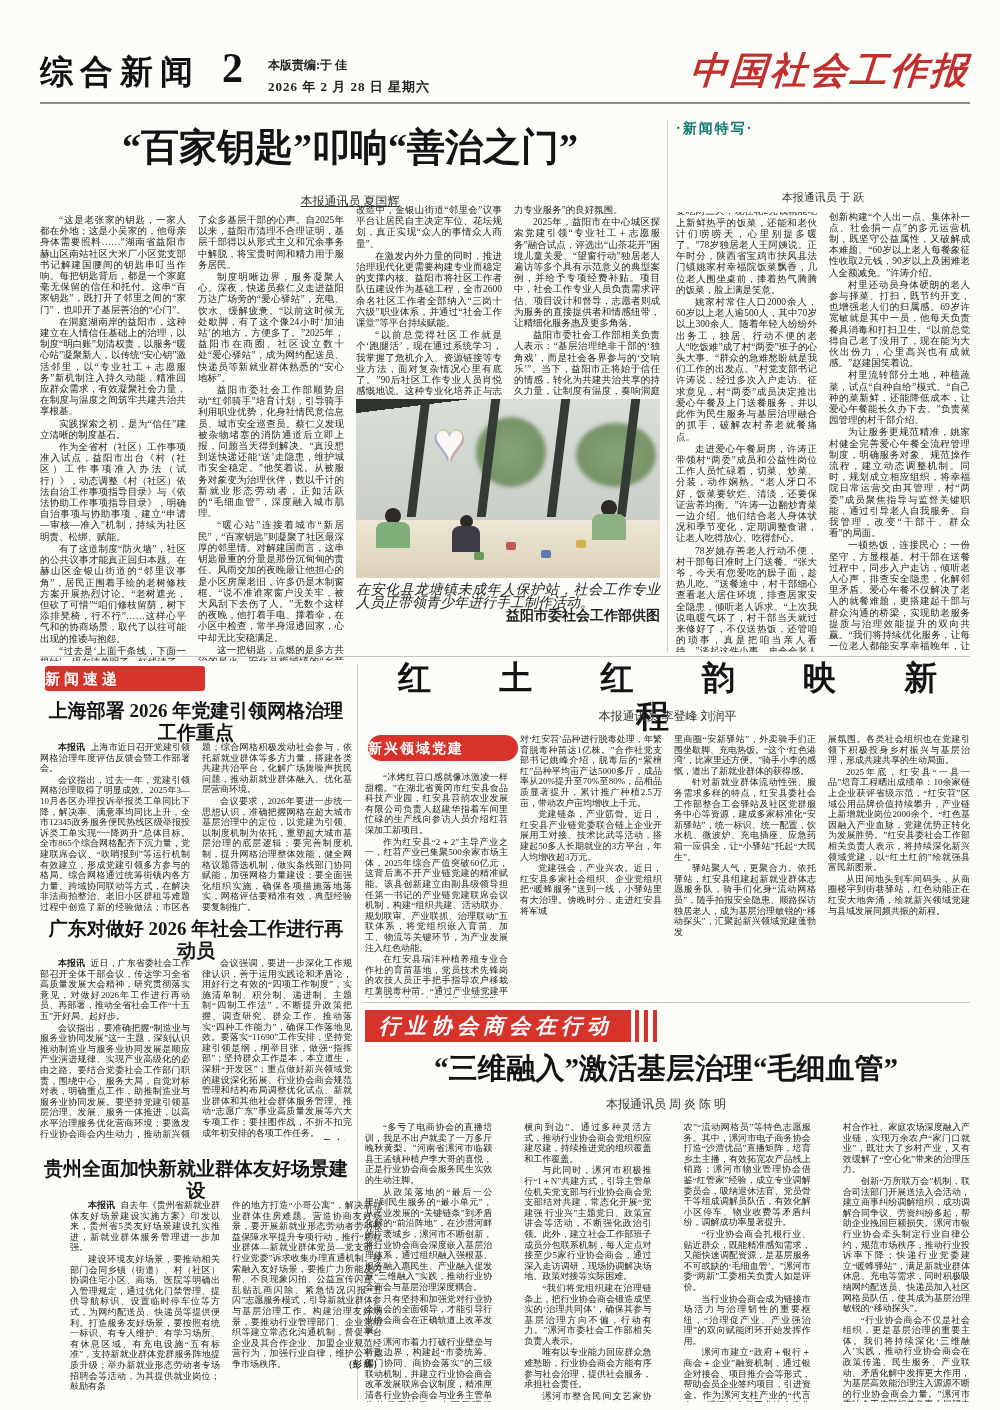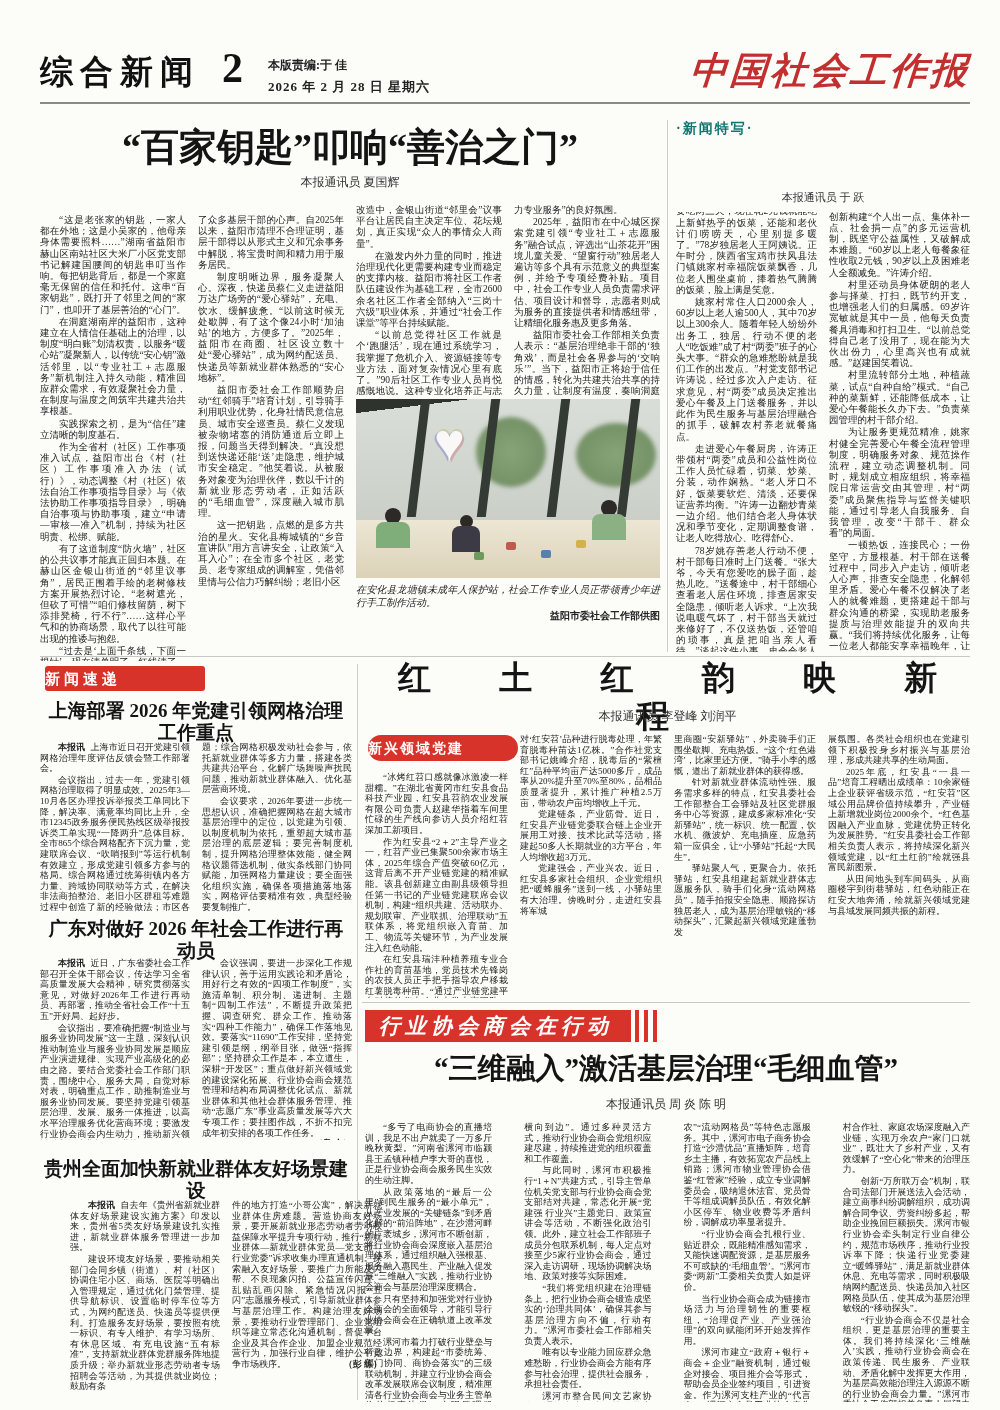--- a/index.html
+++ b/index.html
@@ -47,51 +47,52 @@
   .mullion{position:absolute;top:0;width:9px;height:118px;background:#343a34;transform:skewX(-7deg);}
   .tree{position:absolute;border-radius:50%;filter:blur(2px);background:radial-gradient(#87a478,#6d8a60);}
   .heart-wall{position:absolute;left:78px;top:14px;font-size:52px;color:rgba(255,255,255,.9);
       text-shadow:2px 2px 0 #caa,-2px 1px 0 #aac,1px -2px 0 #cca;}
   .table{position:absolute;left:-10px;bottom:-8px;width:330px;height:66px;border-radius:10px 10px 0 0;
          background:linear-gradient(#ece6d4,#d9cfb4);}
   .craft{position:absolute;width:10px;height:8px;border-radius:2px;}
   .person{position:absolute;}
   .person .head{width:16px;height:16px;border-radius:50%;background:#2c2926;margin:0 auto;}
   .person .torso{width:34px;height:26px;border-radius:8px 8px 0 0;margin-top:-2px;}
-  .caption{position:absolute;left:356px;top:583px;width:304px;font-size:10px;line-height:13px;
+  .caption{position:absolute;left:356px;top:583px;width:304px;font-size:14px;line-height:13px;
            font-style:italic;color:#222;text-align:justify;}
   .caption .credit{display:block;text-align:right;font-weight:bold;font-style:normal;}
 </style>
 </head>
 <body>
 
 <div class="page">
 
   <div class="sec-title">综合新闻</div>
   <div class="page-num">2</div>
   <div class="ed-line1">本版责编:于  佳</div>
   <div class="ed-line2">2026 年 2 月 28 日  星期六</div>
   <div class="masthead">中国社会工作报</div>
   <div class="header-rule"></div>
 
   <div class="headline" style="left:40px;top:126px;width:620px;font-size:38px;">“百家钥匙”叩响“善治之门”</div>
-  <div class="byline" style="left:40px;top:174px;width:620px;">本报通讯员  夏国辉</div>
+  <div class="byline" style="left:40px;top:193px;width:620px;text-decoration:underline;">本报通讯员  夏国辉</div>
   <div class="cols body-m" style="left:40px;top:215px;width:304px;height:446px;">
       <div class="tcol">
         <p>“这是老张家的钥匙，一家人都在外地；这是小吴家的，他母亲身体需要照料……”湖南省益阳市赫山区南站社区大米厂小区党支部书记解建国腰间的钥匙串叮当作响。每把钥匙背后，都是一个家庭毫无保留的信任和托付。这串“百家钥匙”，既打开了邻里之间的“家门”，也叩开了基层善治的“心门”。</p>
         <p>在洞庭湖南岸的益阳市，这种建立在人情信任基础上的治理，以制度“明白账”划清权责，以服务“暖心站”凝聚新人，以传统“安心钥”激活邻里，以“专业社工＋志愿服务”新机制注入持久动能，精准回应群众需求，有效凝聚社会力量，在制度与温度之间筑牢共建共治共享根基。</p>
         <p>实践探索之初，是为“信任”建立清晰的制度基石。</p>
         <p>作为全省村（社区）工作事项准入试点，益阳市出台《村（社区）工作事项准入办法（试行）》，动态调整《村（社区）依法自治工作事项指导目录》与《依法协助工作事项指导目录》，明确自治事项与协助事项，建立“申请—审核—准入”机制，持续为社区明责、松绑、赋能。</p>
         <p>有了这道制度“防火墙”，社区的公共议事才能真正回归本题。在赫山区金银山街道的“邻里议事角”，居民正围着手绘的老树修枝方案开展热烈讨论。“老树遮光，但砍了可惜”“咱们修枝留荫，树下添排凳椅，行不行”……这样心平气和的协商场景，取代了以往可能出现的推诿与抱怨。</p>
         <p>“过去是‘上面千条线，下面一根针’。现在清单明了，红线清了，更能集中精力为群众办实事了。”资阳区汽车路街道文昌阁社区党总支书记王艳的话，道出</p>
       </div>
       <div class="tcol">
         <p class="cont">了众多基层干部的心声。自2025年以来，益阳市清理不合理证明，基层干部得以从形式主义和冗余事务中解脱，将宝贵时间和精力用于服务居民。</p>
         <p>制度明晰边界，服务凝聚人心。深夜，快递员蔡仁义走进益阳万达广场旁的“爱心驿站”，充电、饮水、缓解疲惫。“以前这时候无处歇脚，有了这个像24小时‘加油站’的地方，方便多了。”2025年，益阳市在商圈、社区设立数十处“爱心驿站”，成为网约配送员、快递员等新就业群体熟悉的“安心地标”。</p>
         <p>益阳市委社会工作部顺势启动“红邻骑手”培育计划，引导骑手利用职业优势，化身社情民意信息员、城市安全巡查员。蔡仁义发现被杂物堵塞的消防通道后立即上报，问题当天得到解决。“真没想到送快递还能‘送’走隐患，维护城市安全稳定。”他笑着说。从被服务对象变为治理伙伴，数以千计的新就业形态劳动者，正如活跃的“毛细血管”，深度融入城市肌理。</p>
+        <p>“暖心站”连接着城市“新居民”，“百家钥匙”则凝聚了社区最深厚的邻里情。对解建国而言，这串钥匙最重的分量是那份沉甸甸的责任。风雨交加的夜晚最让他担心的是小区房屋老旧，许多仍是木制窗框。“说不准谁家窗户没关牢，被大风刮下去伤了人。”无数个这样的夜晚，他打着手电、撑着伞，在小区中检查，常半身湿透回家，心中却无比安稳满足。</p>
         <p>这一把钥匙，点燃的是多方共治的星火。安化县梅城镇的“乡音宣讲队”用方言讲安全，让政策“入耳入心”；在全市多个社区，老党员、老专家组成的调解室，凭借邻里情与公信力巧解纠纷；老旧小区</p>
       </div>
     </div>
   <div class="cols body-m" style="left:356px;top:205px;width:304px;height:190px;">
       <div class="tcol">
         <p class="cont">改造中，金银山街道“邻里会”议事平台让居民自主决定车位、花坛规划，真正实现“众人的事情众人商量”。</p>
         <p>在激发内外力量的同时，推进治理现代化更需要构建专业而稳定的支撑内核。益阳市将社区工作者队伍建设作为基础工程，全市2600余名社区工作者全部纳入“三岗十六级”职业体系，并通过“社会工作课堂”等平台持续赋能。</p>
         <p>“以前总觉得社区工作就是个‘跑腿活’，现在通过系统学习，我掌握了危机介入、资源链接等专业方法，面对复杂情况心里有底了。”90后社区工作专业人员肖悦感慨地说。这种专业化培养正与志愿服务体系深度融合，形成“专业社工引领志愿服务、志愿者助</p>
       </div>
       <div class="tcol">

